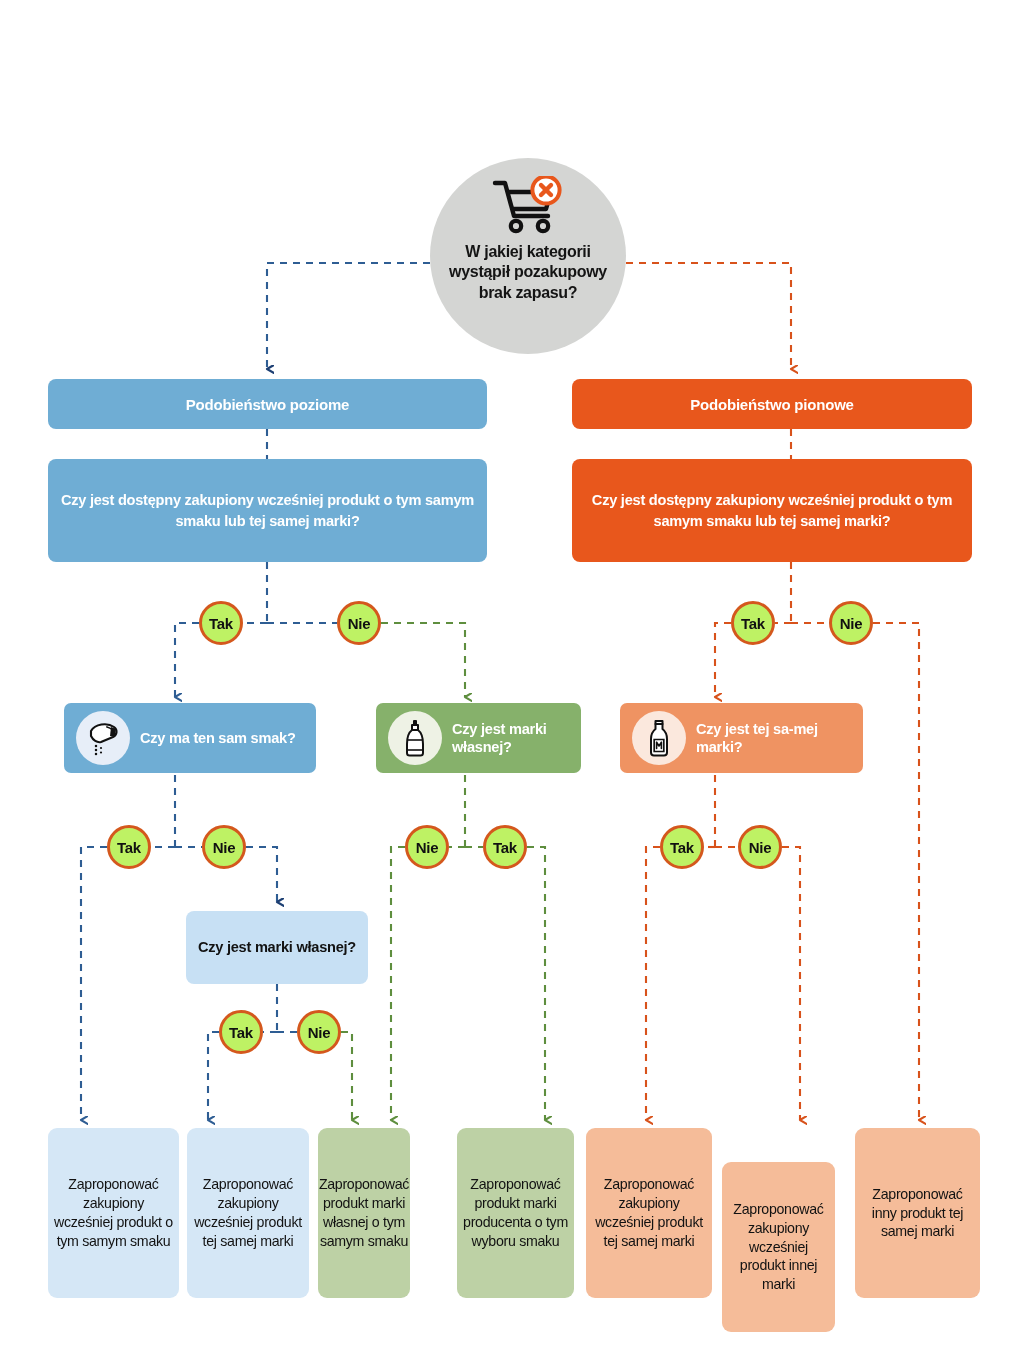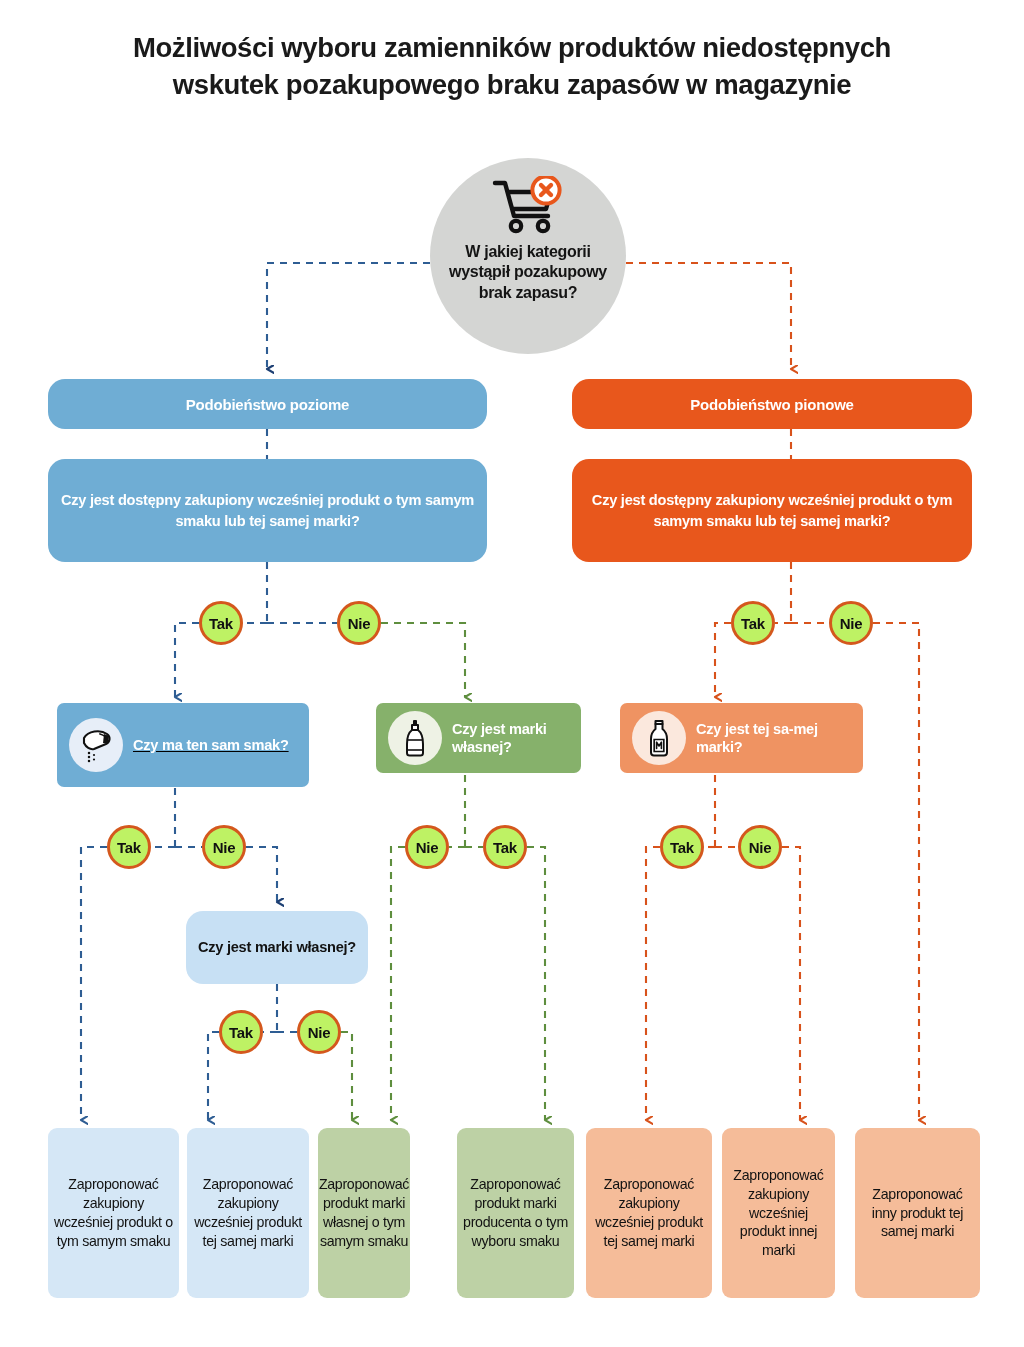--- a/index.html
+++ b/index.html
@@ -60,21 +60,21 @@
     color:#141414;
   }
 
   
   .node{
     position:absolute;
     box-sizing:border-box;
     display:flex;
     align-items:center;
     justify-content:center;
-    border-radius:17px;
+    border-radius:8px;
   }
   .banner{
     font-size:15px;
     font-weight:bold;
     letter-spacing:-0.2px;
     color:#ffffff;
   }
   .qbox{
     font-size:14.6px;
     font-weight:bold;
@@ -236,21 +236,20 @@
       <path d="M715,775 L715,847" stroke="#d8521b" stroke-width="2.1" stroke-dasharray="7 6"></path>
       <path d="M715,847 L704,847" stroke="#d8521b" stroke-width="2.1" stroke-dasharray="7 6"></path>
       <path d="M715,847 L738,847" stroke="#d8521b" stroke-width="2.1" stroke-dasharray="7 6"></path>
 
       <path d="M660,847 L646,847 L646,1120" stroke="#d8521b" stroke-width="2.1" stroke-dasharray="7 6" marker-end="url(#ar-orange)"></path>
 
       <path d="M782,847 L800,847 L800,1120" stroke="#d8521b" stroke-width="2.1" stroke-dasharray="7 6" marker-end="url(#ar-orange)"></path>
     </g>
   </svg>
 
-  <div class="title">Możliwości wyboru zamienników produktów niedostępnych wskutek pozakupowego braku zapasów w magazynie</div>
 
   <div class="root-circle">
     <span class="root-icon">
       <svg viewBox="0 0 74 62" xmlns="http://www.w3.org/2000/svg">
         <g fill="none" stroke="#111111" stroke-width="4.4" stroke-linecap="round" stroke-linejoin="round">
           <path d="M4,7 L14,7 L23,40 L57,40"></path>
           <path d="M18,16 L60,16 L55,33 L22,33"></path>
         </g>
         <circle cx="25" cy="50" r="5.2" fill="none" stroke="#111111" stroke-width="4.2"></circle>
         <circle cx="52" cy="50" r="5.2" fill="none" stroke="#111111" stroke-width="4.2"></circle>
@@ -273,21 +272,21 @@
   </div>
 
   <div class="node qbox blue-fill" style="left:48px;top:459px;width:439px;height:103px;">
     <span>Czy jest dostępny zakupiony wcześniej produkt o tym samym smaku lub tej samej marki?</span>
   </div>
 
   <div class="node qbox orange-fill" style="left:572px;top:459px;width:400px;height:103px;">
     <span>Czy jest dostępny zakupiony wcześniej produkt o tym samym smaku lub tej samej marki?</span>
   </div>
 
-  <div class="iqbox blue-fill" style="left:57px;top:703px;width:252px;height:84px;text-decoration:underline;">
+  <div class="iqbox blue-fill" style="left:64px;top:703px;width:252px;height:70px;">
     <span class="iq-badge badge-blue">
       <svg viewBox="0 0 36 40" xmlns="http://www.w3.org/2000/svg">
         <path d="M6,13 C10,6 22,4 29,9 C33,12 32,17 28,19 L16,24 C12,25 8,22 6,18 Z" fill="#ffffff" stroke="#111111" stroke-width="2.1" stroke-linejoin="round"></path>
         <path d="M22,9 C26,10 29,13 29,16" fill="none" stroke="#111111" stroke-width="1.8" stroke-linecap="round"></path>
         <path d="M26,9 L31,11 L30,19 L25,18 Z" fill="#111111"></path>
         <g fill="#111111">
           <circle cx="11" cy="28" r="1.25"></circle>
           <circle cx="11" cy="32" r="1.25"></circle>
           <circle cx="11" cy="36" r="1.25"></circle>
           <circle cx="16" cy="30" r="1.1"></circle>
@@ -359,21 +358,21 @@
   </div>
 
   <div class="result res-green" style="left:457px;top:1128px;width:117px;height:170px;">
     <span>Zaproponować produkt marki producenta o tym wyboru smaku</span>
   </div>
 
   <div class="result res-salmon" style="left:586px;top:1128px;width:126px;height:170px;">
     <span>Zaproponować zakupiony wcześniej produkt tej samej marki</span>
   </div>
 
-  <div class="result res-salmon" style="left:722px;top:1128px;width:113px;height:170px;">
+  <div class="result res-salmon" style="left:722px;top:1162px;width:113px;height:170px;">
     <span>Zaproponować zakupiony wcześniej produkt innej marki</span>
   </div>
 
   <div class="result res-salmon" style="left:855px;top:1128px;width:125px;height:170px;">
     <span>Zaproponować inny produkt tej samej marki</span>
   </div>
 
 </div>
 
 </body></html>

